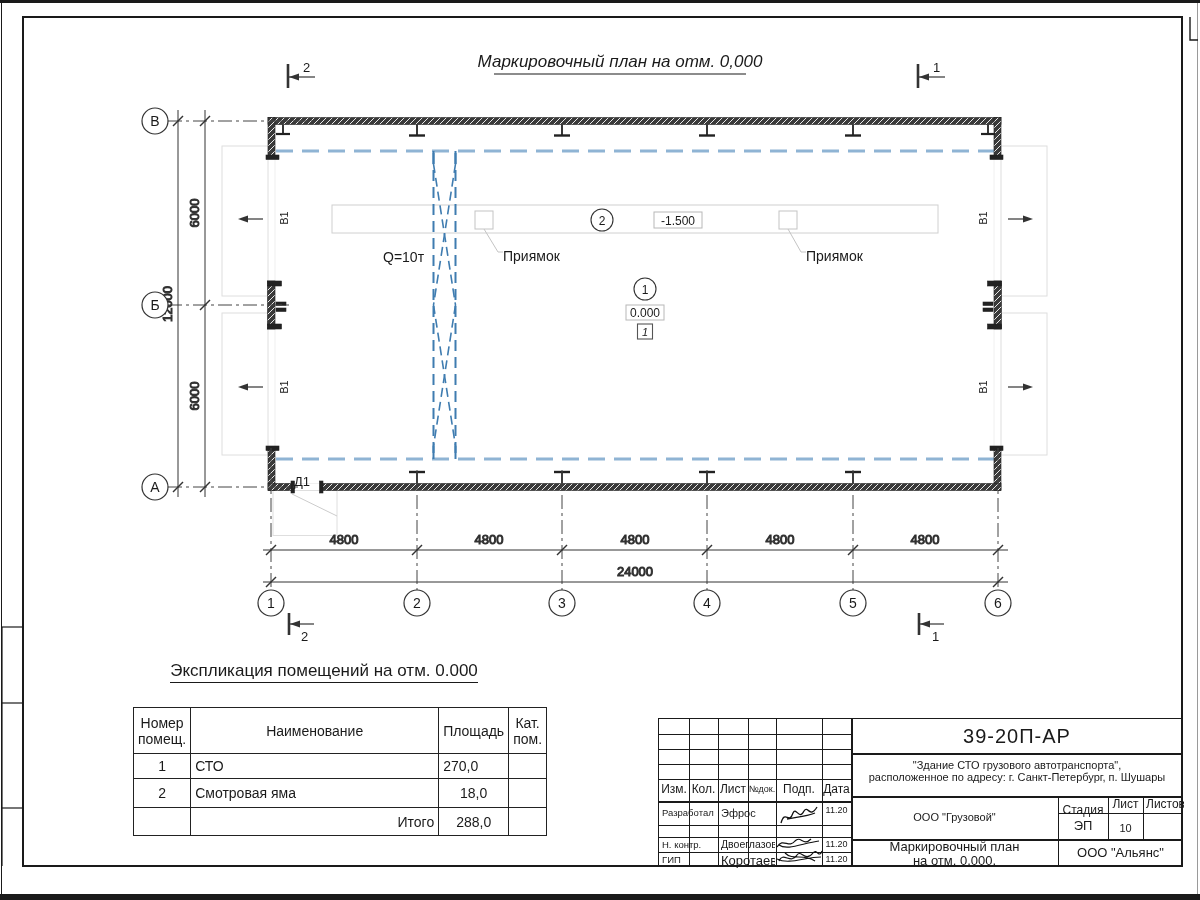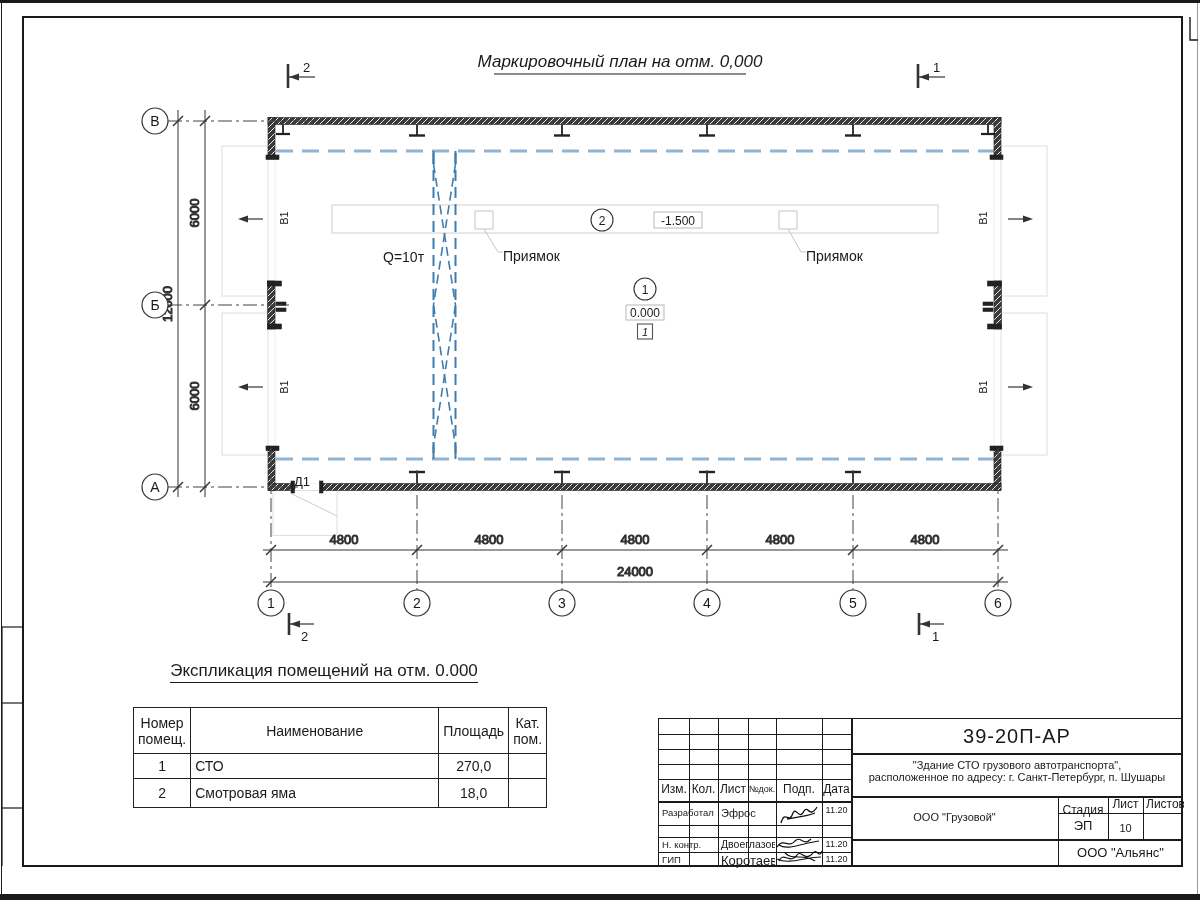--- a/index.html
+++ b/index.html
@@ -296,27 +296,33 @@
   <tbody>
         <tr style="height:46px">
     <th style="white-space:normal">Номер помещ.</th>
     <th>Наименование</th>
     <th>Площадь</th>
     <th style="white-space:normal">Кат. пом.</th>
   </tr>
   <tr style="height:25px">
     <td style="text-align:center">1</td>
     <td>СТО</td>
-    <td style="text-align:center">270,0</td>
+    <td style="text-align:left">270,0</td>
     <td></td>
   </tr>
   <tr style="height:29px">
     <td style="text-align:center">2</td>
     <td>Смотровая яма</td>
     <td style="text-align:center">18,0</td>
+    <td></td>
+  </tr>
+  <tr style="height:28px">
+    <td></td>
+    <td style="text-align:right">Итого</td>
+    <td style="text-align:center">288,0</td>
     <td></td>
   </tr>
 </tbody>
     </table>
 
 <div class="tb">
 
   <div class="vl" style="left:30px;top:0;height:148px"></div>
   <div class="vl" style="left:59px;top:0;height:148px"></div>
   <div class="vl" style="left:89px;top:0;height:148px"></div>
@@ -369,16 +375,20 @@
   <div class="cell" style="left:192px;top:40px;width:332px;height:36px;text-align:center;font-size:11px">
     <div>"Здание СТО грузового автотранспорта",</div>
     <div>расположенное по адресу: г. Санкт-Петербург, п. Шушары</div>
   </div>
   <div class="cell ctr" style="left:192px;top:77px;width:207px;height:43px;font-size:11px">ООО "Грузовой"</div>
   <div class="cell ctr" style="left:399px;top:78px;width:50px;height:27px;font-size:12px">Стадия</div>
   <div class="cell ctr" style="left:449px;top:78px;width:35px;height:15px;font-size:12px">Лист</div>
   <div class="cell ctr" style="left:484px;top:78px;width:38px;height:15px;font-size:12px;justify-content:flex-start;padding-left:3px">Листов</div>
   <div class="cell ctr" style="left:399px;top:94px;width:50px;height:26px;font-size:13px">ЭП</div>
   <div class="cell ctr" style="left:449px;top:96px;width:35px;height:26px;font-size:11px">10</div>
+  <div class="cell" style="left:192px;top:120px;width:207px;height:28px;text-align:center;font-size:13px;padding-top:1px">
+    <div>Маркировочный план</div>
+    <div>на отм. 0.000.</div>
+  </div>
   <div class="cell ctr" style="left:399px;top:120px;width:125px;height:28px;font-size:13px">ООО "Альянс"</div>
 </div>
 
 </div>
 
 </body></html>

